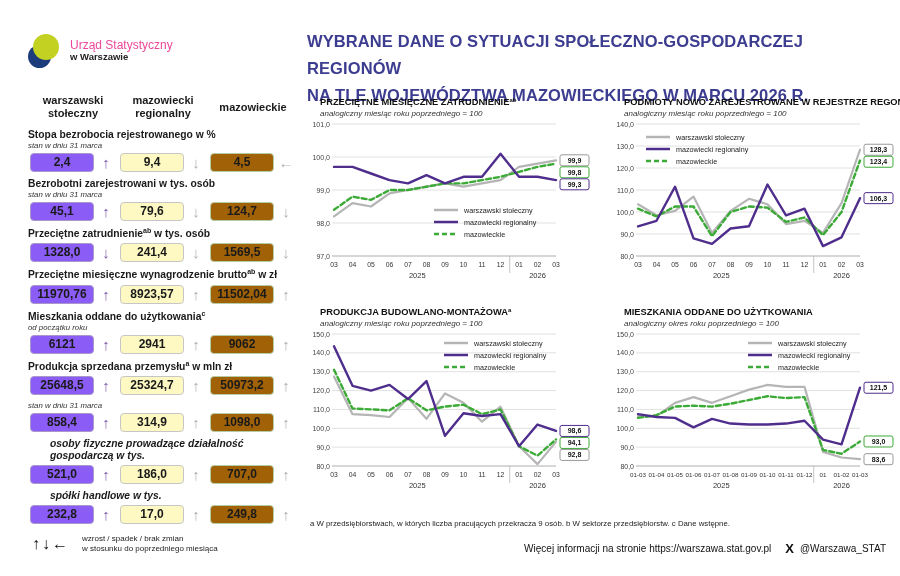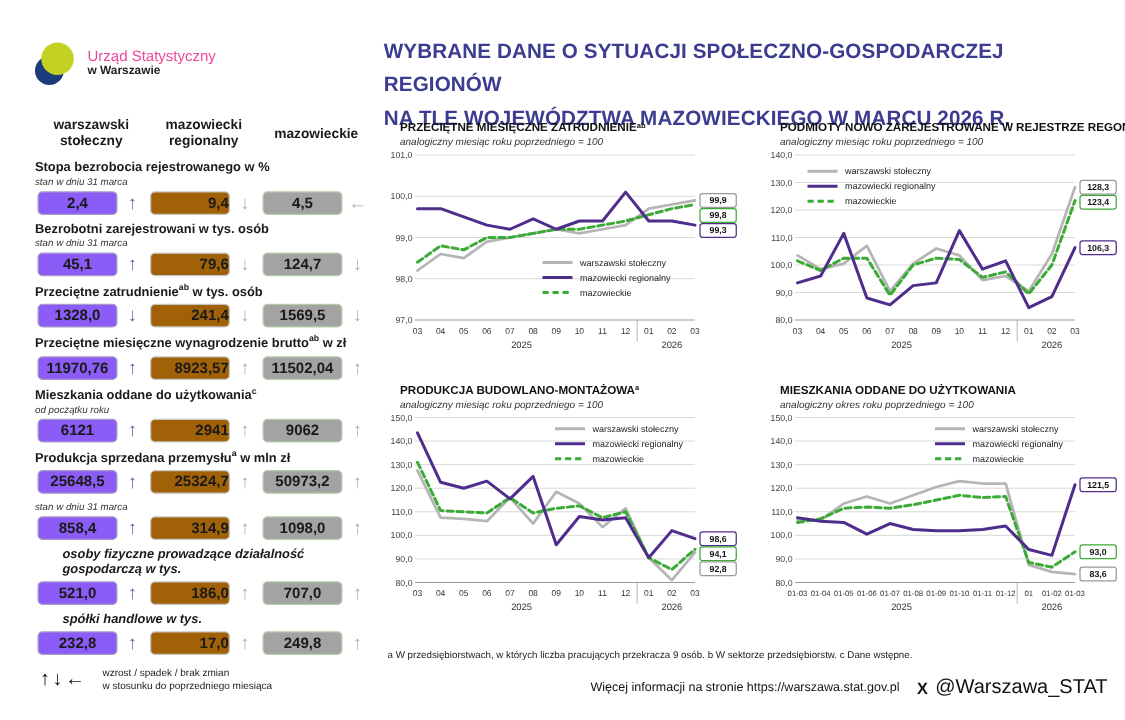--- a/index.html
+++ b/index.html
@@ -25,40 +25,40 @@
   .ind-row{margin-bottom:6px;}
   .ind-label{font-size:10.3px;font-weight:bold;line-height:1.15;}
   .ind-label sup{font-size:7px;}
   .ind-label.indent{margin-left:22px;font-style:italic;}
   .ind-sub{font-size:7.8px;font-style:italic;color:#333;}
   .ind-values{display:flex;margin-top:3px;margin-left:2px;}
   .ind-cell{display:flex;align-items:center;width:90px;}
   .val-box{width:62px;height:17px;line-height:17px;text-align:center;font-weight:bold;
     font-size:12px;border-radius:4px;border:1px solid;}
   .col0{background:#8b5cf6;border-color:#a898ca;}
-  .col1{background:#a16207;border-color:#c6c6c6;text-align:right;}
-  .col2{background:#a3a3a3;border-color:#b4cda7;}
+  .col1{background:#fef9c3;border-color:#c6c6c6;}
+  .col2{background:#a16207;border-color:#b4cda7;}
   .arrow{width:24px;text-align:center;font-size:15px;font-weight:bold;}
   .arrow-purple{color:#7e5ca8;}
   .arrow-gray{color:#b1b1b1;}
   .panel-legend{display:flex;align-items:center;margin-top:10px;margin-left:4px;}
   .panel-legend-arrows{font-size:16px;font-weight:bold;letter-spacing:2px;color:#111;}
   .panel-legend-text{margin-left:12px;font-size:8px;line-height:1.25;color:#222;}
   
   .chart{position:absolute;width:290px;height:210px;}
   .chart svg{font-family:"Liberation Sans", sans-serif;}
   #chart0{left:306px;top:92px;}
   #chart1{left:610px;top:92px;}
   #chart2{left:306px;top:302px;}
   #chart3{left:610px;top:302px;}
   
   .footnotes{position:absolute;left:310px;top:519px;font-size:7.8px;color:#222;}
   .footer{position:absolute;right:14px;top:541px;display:flex;align-items:center;font-size:10px;color:#111;}
   .x-icon{margin:0 6px 0 14px;font-weight:bold;font-size:13px;}
-  .footer-handle{font-size:16px;text-align:right;}
+  .footer-handle{font-size:10px;text-align:right;}
 </style>
 </head>
 <body>
 
 <div class="logo">
   <div class="logo-mark">
     <span class="circle-navy"></span>
     <span class="circle-lime"></span>
   </div>
   <div class="logo-text">

